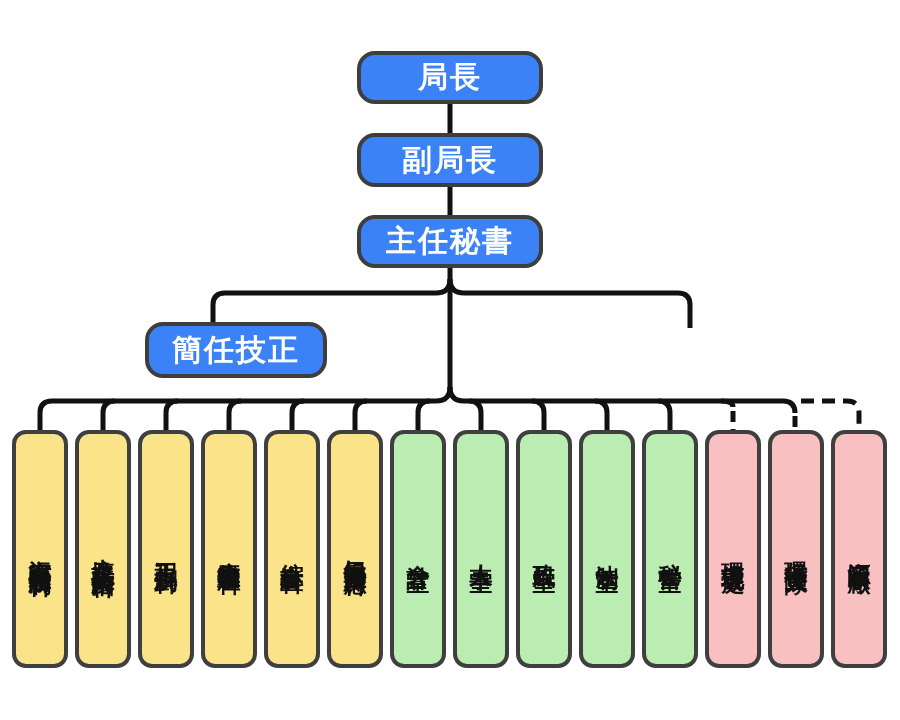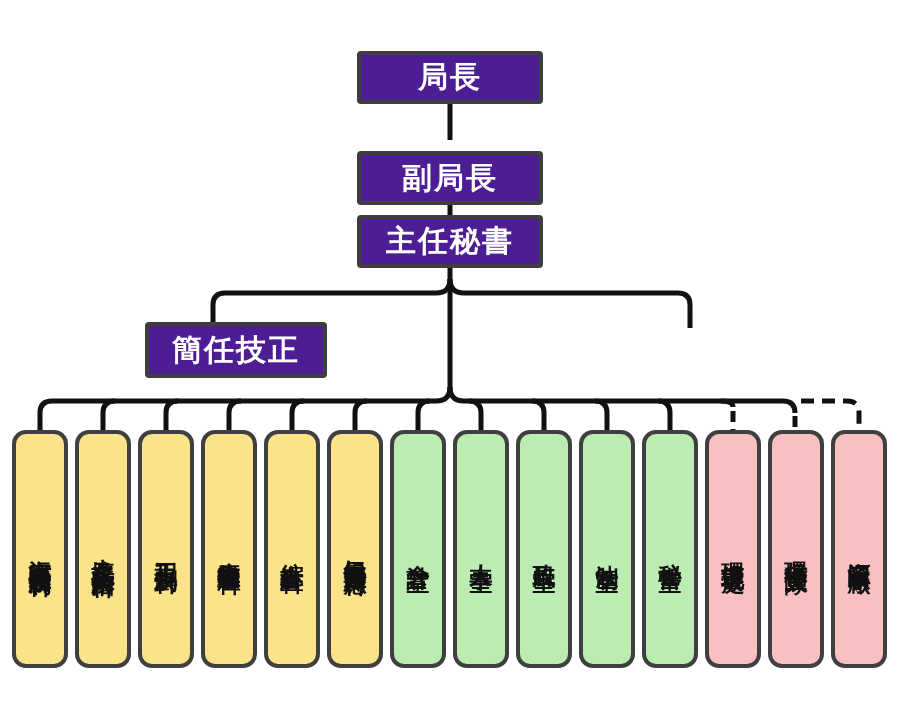--- a/index.html
+++ b/index.html
@@ -7,21 +7,21 @@
     position:relative;width:900px;height:720px;background:#ffffff;overflow:hidden;
     font-family:"Liberation Sans","DejaVu Sans",sans-serif;
   }
   #wires{position:absolute;left:0;top:0;z-index:0;}
   .node{
     position:absolute;z-index:1;box-sizing:border-box;
     display:flex;align-items:center;justify-content:center;
     border:4px solid #3e3e3e;font-weight:bold;
   }
   .exec{
-    background:#4c1d95;color:#ffffff;border-radius:4px;
+    background:#3b82f6;color:#ffffff;border-radius:18px;
     font-size:30px;letter-spacing:2px;
   }
   .dept-row{
     position:absolute;left:12px;top:430px;z-index:1;
     display:flex;gap:7px;
   }
   .vnode{
     box-sizing:border-box;width:56px;height:238px;border:4px solid #3f3f3f;
     border-radius:14px;display:flex;align-items:center;justify-content:center;
   }
@@ -66,21 +66,21 @@
       <path d="M 721 401 Q 733 401 733 407"></path>
       <path d="M 733 411 V 433" stroke-dasharray="11 7"></path>
       <path d="M 795 416 V 433" stroke-dasharray="11 7"></path>
       <path d="M 801 401 H 847 Q 859 401 859 413 V 433" stroke-dasharray="13 8"></path>
     </g>
   </svg>
 
   <div class="node exec" style="left:357px;top:51px;width:186px;height:53px;">
     <span>局長</span>
   </div>
-  <div class="node exec" style="left:357px;top:151px;width:186px;height:54px;">
+  <div class="node exec" style="left:357px;top:133px;width:186px;height:54px;">
     <span>副局長</span>
   </div>
   <div class="node exec" style="left:357px;top:215px;width:186px;height:53px;">
     <span>主任秘書</span>
   </div>
 
   <div class="node exec" style="left:121px;top:322px;width:182px;height:56px;margin-left:24px;">
     <span>簡任技正</span>
   </div>
 

